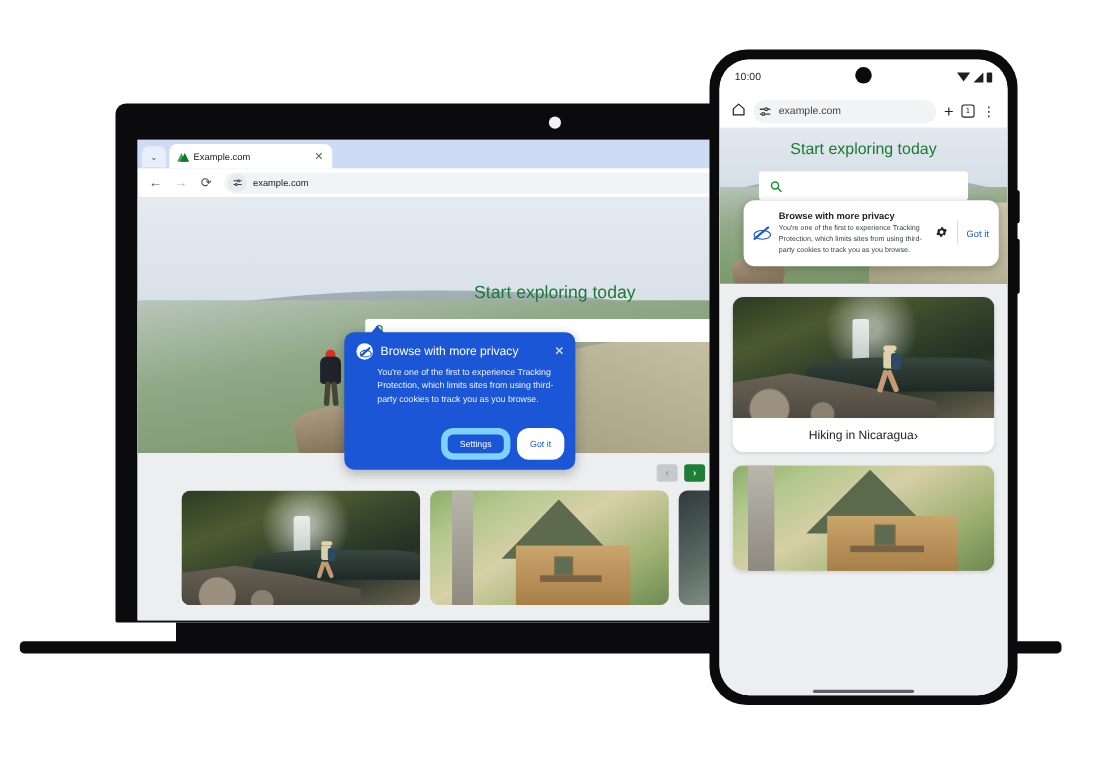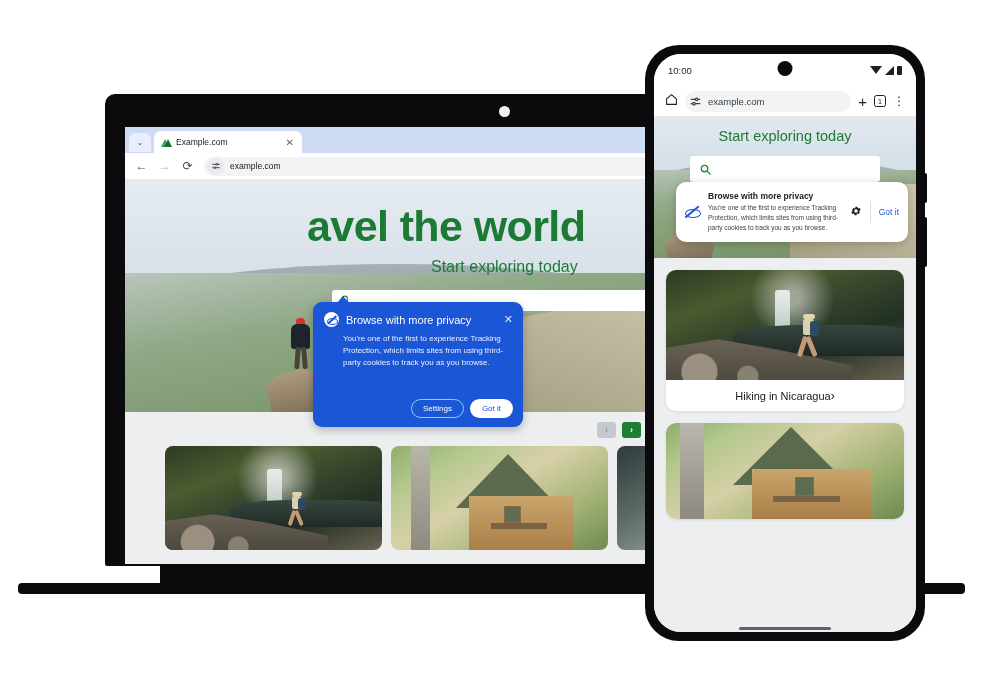--- a/index.html
+++ b/index.html
@@ -402,21 +402,21 @@
   }
   .dd-eye::after {
     content:""; position:absolute; left:1.5px; top:6.5px; width:12px; height:1.6px;
     background:#1a56d6; transform: rotate(-42deg); border-radius:1px;
   }
   .dd-title { font-size: 11px; font-weight:400; flex:1; }
   .dd-close { font-size: 11px; color:#dbe5fb; cursor:pointer; }
   .dd-body { font-size: 8px; line-height: 1.5; padding: 6px 14px 0 30px; color:#eaf0fd; }
   .dd-actions { position:absolute; right: 10px; bottom: 9px; display:flex; gap:6px; }
   .btn-outline {
-    border:1px solid #7dd3fc; border-radius:11px; padding: 4px 11px;
+    border:6px solid #7dd3fc; border-radius:11px; padding: 4px 11px;
     font-size: 8px; color:#ffffff; background:transparent;
   }
   .btn-filled {
     border:none; border-radius:11px; padding: 5px 12px;
     font-size: 8px; color:#1a56d6; background:#ffffff; font-weight:500;
   }
 
   
   #phone-dialog {
     position:absolute; left: 22px; top: 66px; width: 232px;
@@ -492,21 +492,20 @@
           <div class="hero-ridge2"></div>
           <div class="hero-right-slope"></div>
           <div class="rock"></div>
           <div class="hiker">
             <div class="hat"></div>
               <div class="body"></div>
               <div class="legL"></div>
               <div class="legR"></div>
           </div>
 
-          <div class="hero-h1">avel the world</div>
           <div class="hero-sub">Start exploring today</div>
           <div class="hero-search">
             <span class="mag">
               <svg width="9" height="9" viewBox="0 0 24 24" fill="none" stroke="#1e8e3e" stroke-width="3">
                 <circle cx="10" cy="10" r="7"></circle>
                   <line x1="15" y1="15" x2="22" y2="22" stroke-linecap="round"></line>
               </svg>
             </span>
           </div>
         </div>

